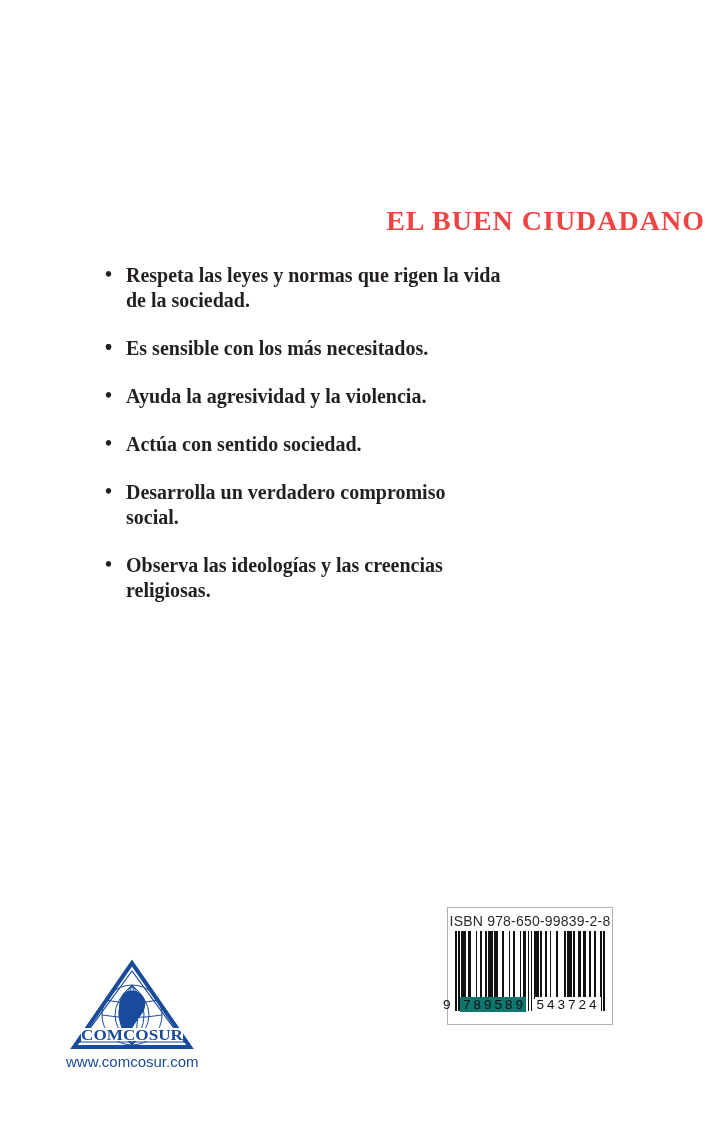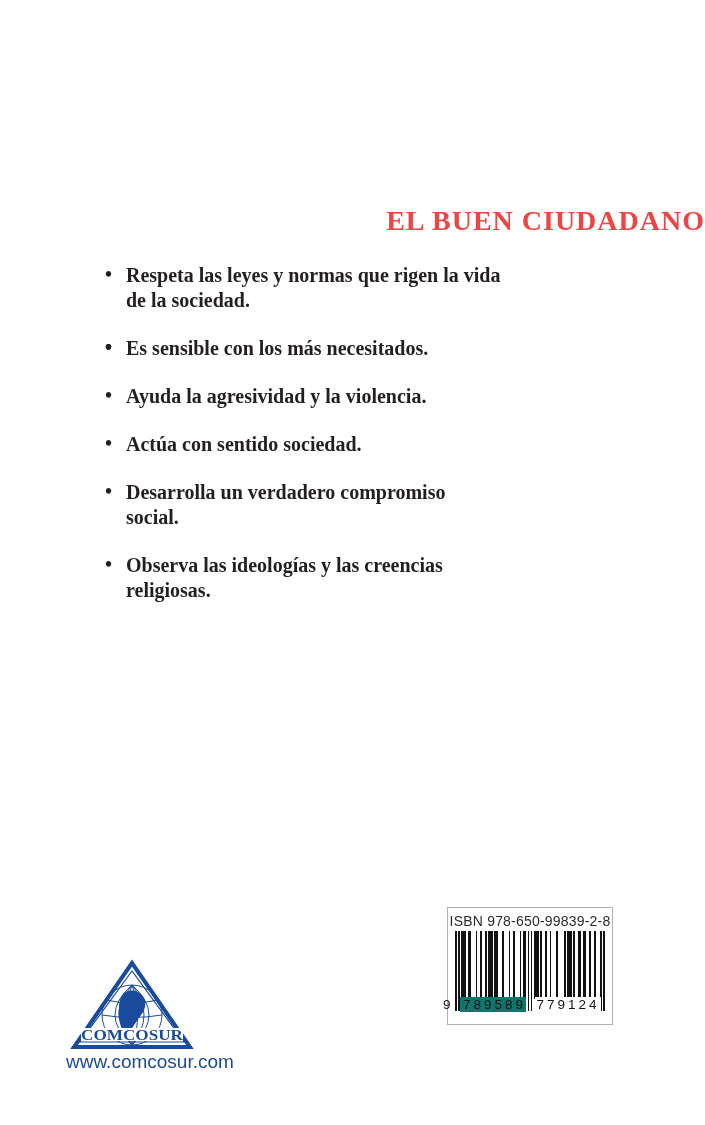--- a/index.html
+++ b/index.html
@@ -56,21 +56,21 @@
     position: absolute;
     left: 66px;
     top: 959px;
     width: 132px;
     text-align: center;
   }
   .logo-block svg { display: block; margin: 0 auto; }
   .logo-site {
     margin-top: 3px;
     font-family: "Liberation Sans", sans-serif;
-    font-size: 19px;
+    font-size: 15px;
     line-height: 16px;
     color: #1a4a9b;
     white-space: nowrap;
   }
 
   
   .barcode-box {
     position: absolute;
     left: 447px;
     top: 907px;
@@ -209,15 +209,15 @@
         <rect x="75" y="0" width="1" height="68" fill="#121212"></rect>
         <rect x="78" y="0" width="2" height="68" fill="#121212"></rect>
         <rect x="81" y="0" width="2" height="68" fill="#121212"></rect>
         <rect x="85" y="0" width="1" height="68" fill="#121212"></rect>
         <rect x="88" y="0" width="1" height="68" fill="#121212"></rect>
         <rect x="92" y="0" width="1" height="80" fill="#121212"></rect>
         <rect x="94" y="0" width="1" height="80" fill="#121212"></rect>
       </svg>
     <span class="bc-digit bc-nine">9</span>
     <span class="bc-digit bc-g1">789589</span>
-    <span class="bc-digit bc-g2">779124</span>
+    <span class="bc-digit bc-g2">543724</span>
   </div>
 </div>
 
 </body></html>

